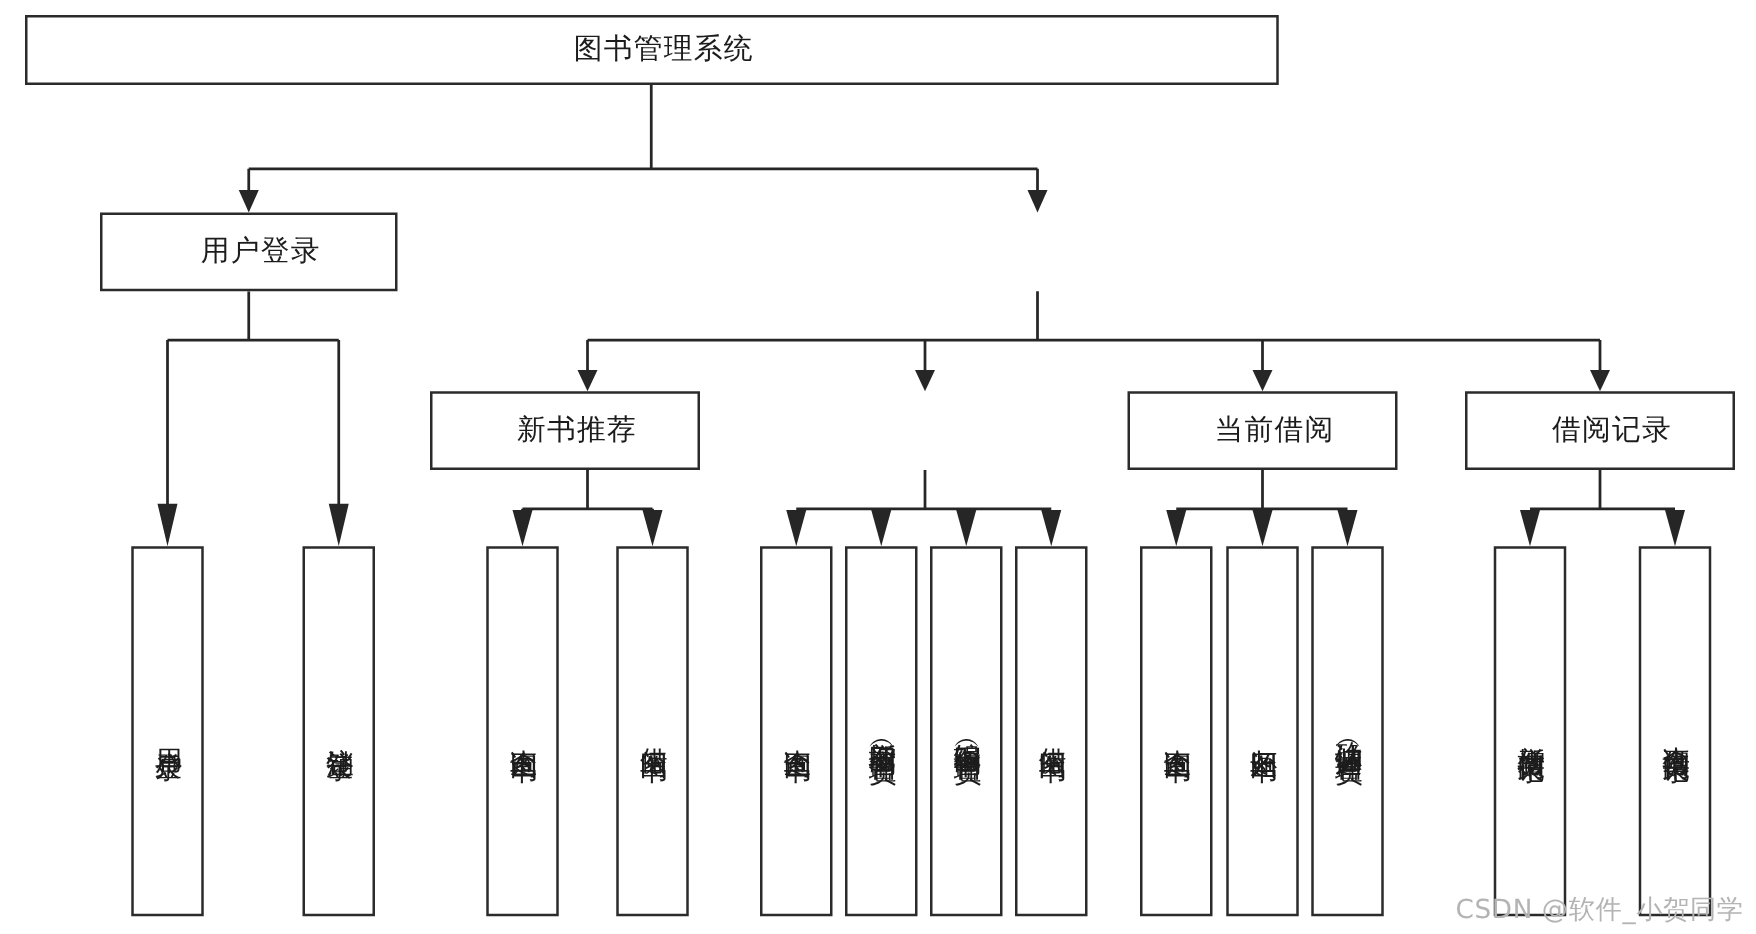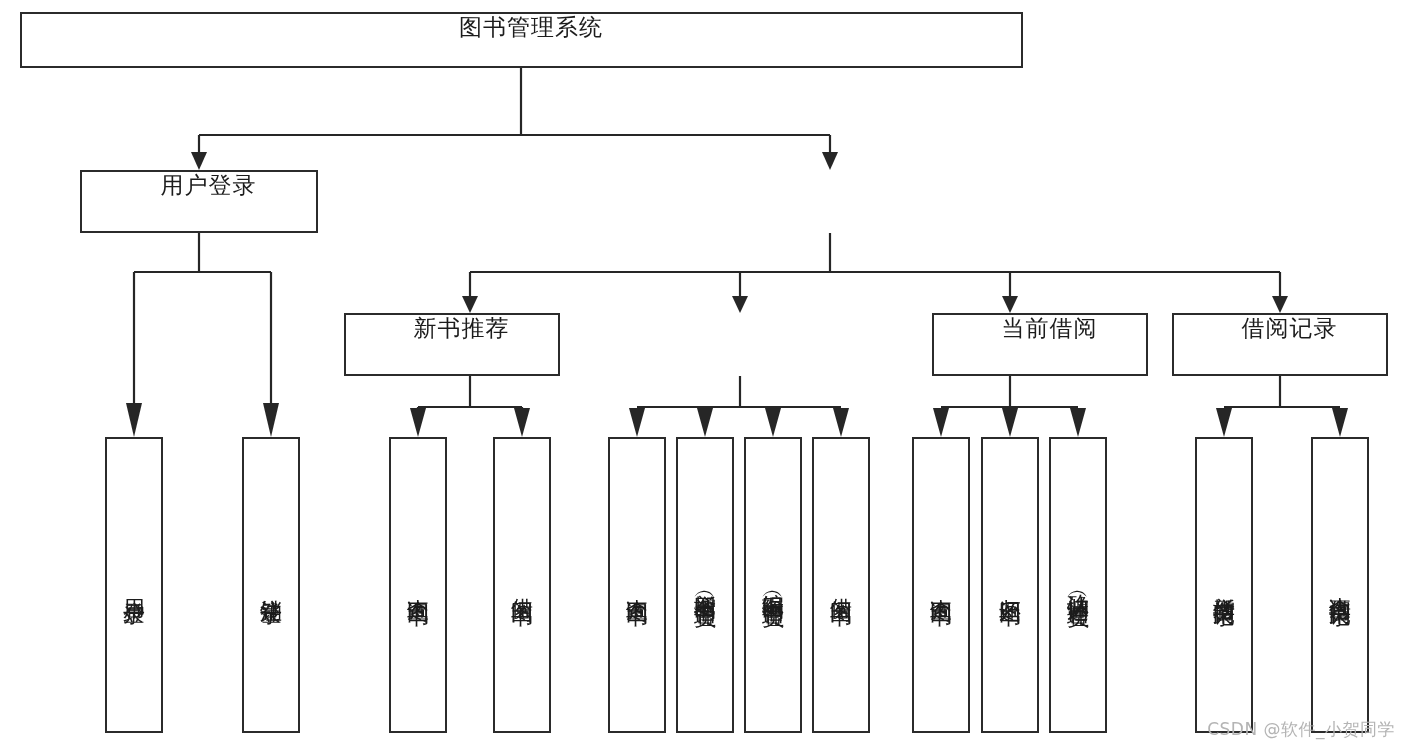--- a/index.html
+++ b/index.html
@@ -37,20 +37,21 @@
   #wires polygon {
     fill: #262626;
   }
   
   .node {
     position: absolute;
     box-sizing: border-box;
     border: 2.5px solid #2b2b2b;
     background: #ffffff;
     display: flex;
+    align-items: center;
     justify-content: center;
     color: #1c1c1c;
     line-height: 1.18;
     text-align: center;
     z-index: 2;
     padding-left: 19px;
   }
   .node.horiz {
     font-size: 23px;
     letter-spacing: 1px;
@@ -67,21 +68,21 @@
   .node.vert .vlabel {
     writing-mode: vertical-rl;
     text-orientation: upright;
     display: block;
     white-space: nowrap;
   }
   #watermark {
     position: absolute;
     right: 10px;
     bottom: 6px;
-    font-size: 17px;
+    font-size: 21px;
     color: #b4b4b4;
     letter-spacing: 0.5px;
     z-index: 5;
     white-space: nowrap;
     font-family: "DejaVu Sans", "Liberation Sans", sans-serif;
   }
 </style>
 </head>
 <body>
 
@@ -149,21 +150,21 @@
   <div class="node horiz" style="left:80px; top:170px; width:238px; height:63px;">
     <span>用户登录</span>
   </div>
 
 
   <div class="node horiz" style="left:344px; top:313px; width:216px; height:63px;">
     <span>新书推荐</span>
   </div>
 
 
-  <div class="node horiz" style="left:902px; top:313px; width:216px; height:63px;margin-left:30px;">
+  <div class="node horiz" style="left:902px; top:313px; width:216px; height:63px;">
     <span>当前借阅</span>
   </div>
 
   <div class="node horiz" style="left:1172px; top:313px; width:216px; height:63px;">
     <span>借阅记录</span>
   </div>
 
   <div class="node vert" style="left:105px; top:437px; width:58px; height:296px;">
     <span class="vlabel">用户登录</span>
   </div>

